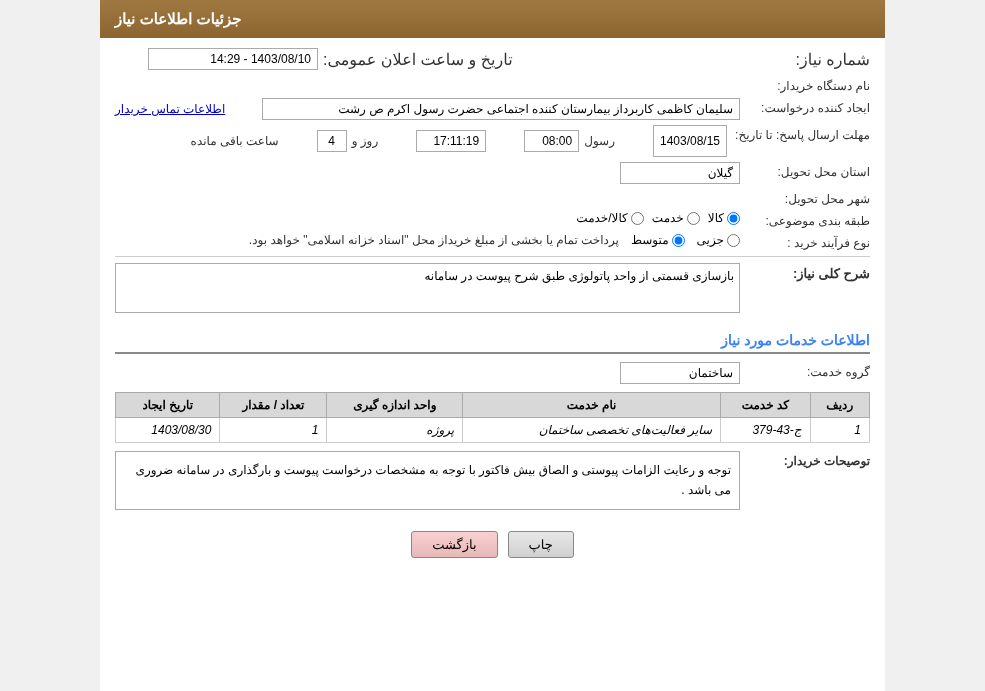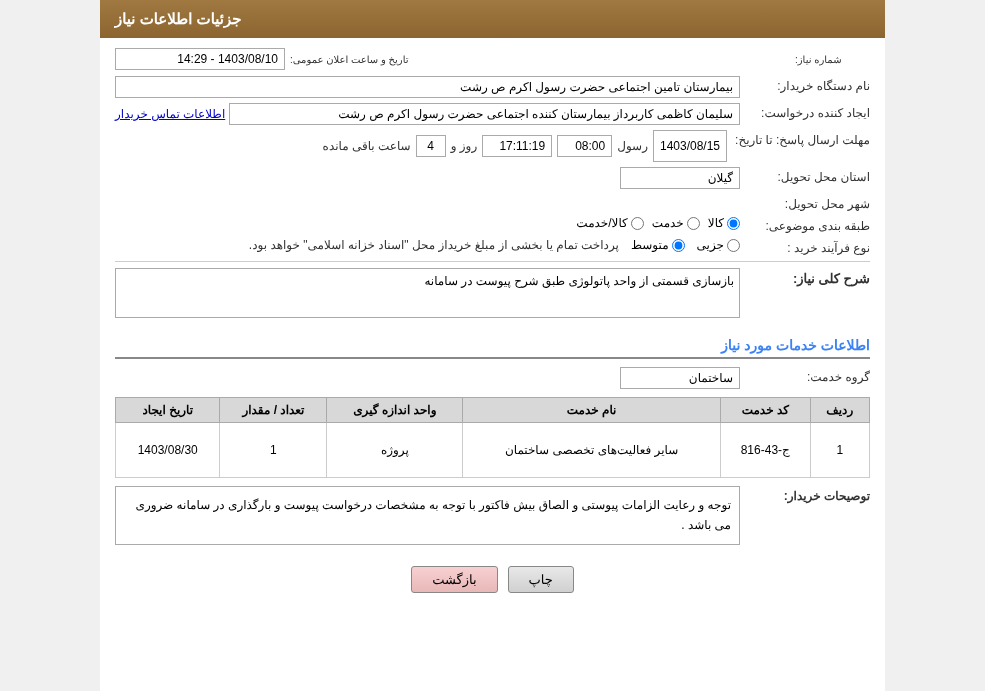--- a/index.html
+++ b/index.html
@@ -27,33 +27,34 @@
       padding: 10px 15px;
     }
     .form-row {
       display: flex;
       align-items: center;
       margin-bottom: 5px;
       flex-wrap: wrap;
     }
     .label {
       color: #333;
-      font-size: 10px;
+      font-size: 16px;
       white-space: nowrap;
       padding-left: 5px;
       min-width: 100px;
-      text-align: left;
+      text-align: right;
     }
     .value-box {
       border: 1px solid #aaa;
       background: #fff;
       padding: 3px 6px;
       font-size: 12px;
       min-height: 22px;
       display: inline-block;
+      margin-left: 33px;
     }
     .value-box-wide {
       flex: 1;
     }
     .link-text {
       color: #0000cc;
       text-decoration: underline;
       cursor: pointer;
       font-size: 12px;
     }
@@ -89,22 +90,22 @@
     }
     table th {
       background: #d8d8d8;
       border: 1px solid #aaa;
       padding: 5px 8px;
       text-align: center;
       font-weight: bold;
     }
     table td {
       border: 1px solid #ccc;
-      padding: 20px 8px;
-      text-align: center;
+      padding: 5px 8px;
+      font-style: italic;
     }
     table tr:nth-child(even) td {
       background: #f9f9f9;
     }
     .notice-box {
       border: 1px solid #aaa;
       background: #fff;
       padding: 8px;
       font-size: 12px;
       line-height: 1.7;
@@ -196,23 +197,20 @@
 
     <div class="form-row" style="margin-bottom:6px;">
       <span class="label" style="min-width:80px;">شماره نیاز:</span>
       <span style="flex:1;"></span>
       <span class="label" style="min-width:160px;">تاریخ و ساعت اعلان عمومی:</span>
       <span class="value-box" style="min-width:170px;">1403/08/10 - 14:29</span>
     </div>
 
     <div class="row-detail" style="margin-bottom:5px;">
       <span class="row-label">نام دستگاه خریدار:</span>
-      <div class="row-value">
-        <span class="value-box value-box-wide" style="display:block;">بیمارستان  تامین اجتماعی حضرت رسول اکرم ص رشت</span>
-      </div>
     </div>
 
     <div class="row-detail" style="margin-bottom:5px;">
       <span class="row-label">ایجاد کننده درخواست:</span>
       <div class="row-value">
         <div style="display:flex; align-items:center; gap:4px;">
           <span class="value-box" style="flex:1;">سلیمان کاظمی کاربرداز بیمارستان  کننده اجتماعی حضرت رسول اکرم ص رشت</span>
           <span class="link-text">اطلاعات تماس خریدار</span>
         </div>
       </div>
@@ -307,21 +305,21 @@
             <th>کد خدمت</th>
             <th>نام خدمت</th>
             <th>واحد اندازه گیری</th>
             <th>تعداد / مقدار</th>
             <th>تاریخ ایجاد</th>
           </tr>
         </thead>
         <tbody>
           <tr>
             <td>1</td>
-            <td>ج-43-816</td>
+            <td>ج-43-379</td>
             <td>سایر فعالیت‌های تخصصی ساختمان</td>
             <td>پروژه</td>
             <td>1</td>
             <td>1403/08/30</td>
           </tr>
         </tbody>
       </table>
     </div>
 
     <div class="row-detail" style="margin-top:8px;">

